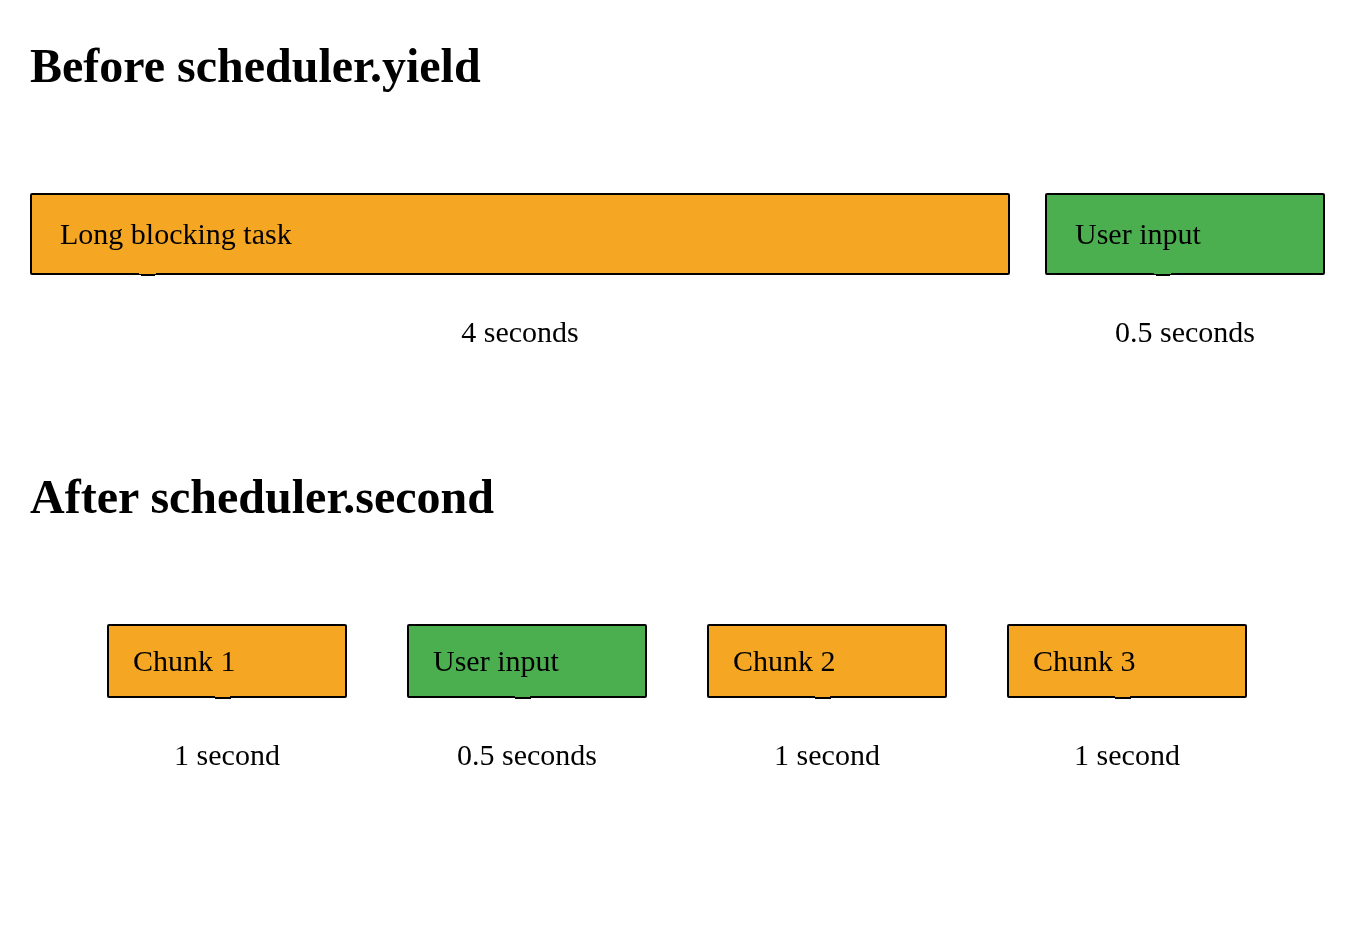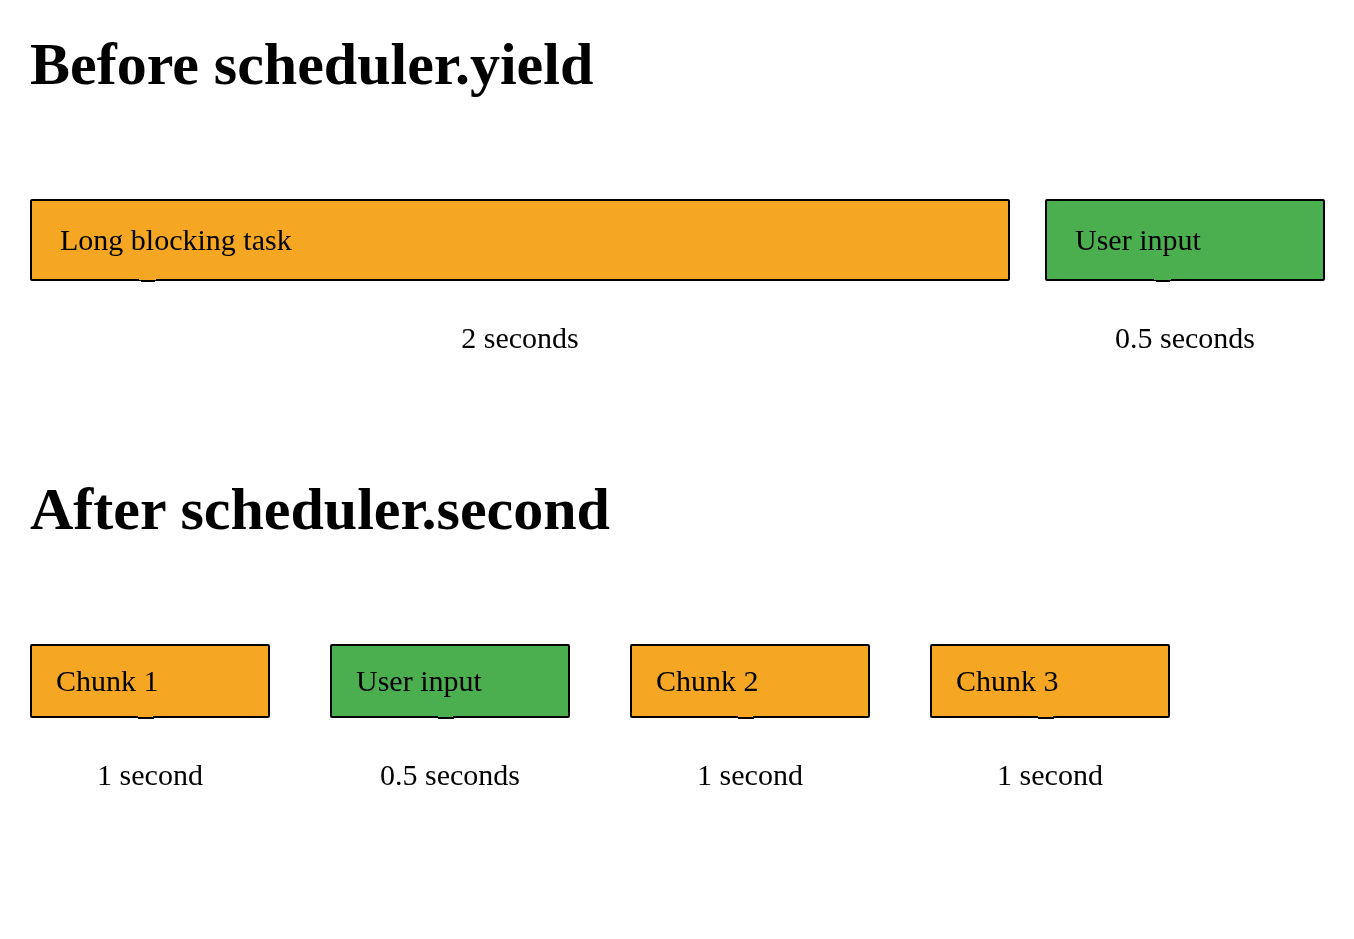--- a/index.html
+++ b/index.html
@@ -10,24 +10,25 @@
     
     body {
       font-family: 'Comic Sans MS', 'Segoe Script', cursive;
       background: #ffffff;
       padding: 30px;
       width: 1354px;
       height: 939px;
     }
     
     .heading {
-      font-size: 60px;
+      font-size: 48px;
       font-weight: bold;
       color: #000;
       margin-bottom: 100px;
+      margin-top: 8px;
     }
     
     .section {
       margin-bottom: 120px;
     }
     
     .row {
       display: flex;
       gap: 35px;
       align-items: flex-start;
@@ -77,20 +78,21 @@
     .short-block {
       width: 280px;
     }
     
     .medium-block {
       width: 240px;
     }
     
     .after-row {
       gap: 60px;
+      justify-content: center;
     }
     
     .after-row .block {
       padding: 18px 24px;
     }
     
     .svg-defs {
       position: absolute;
       width: 0;
       height: 0;
@@ -108,21 +110,21 @@
   </defs>
 </svg>
 
 <div class="section">
   <h1 class="heading">Before scheduler.yield</h1>
   <div class="row">
     <div class="block-container">
       <div class="block orange long-block sketchy">
         <span>Long blocking task</span>
       </div>
-      <div class="label">2 seconds</div>
+      <div class="label">4 seconds</div>
     </div>
     <div class="block-container">
       <div class="block green short-block sketchy">
         <span>User input</span>
       </div>
       <div class="label">0.5 seconds</div>
     </div>
   </div>
 </div>
 

